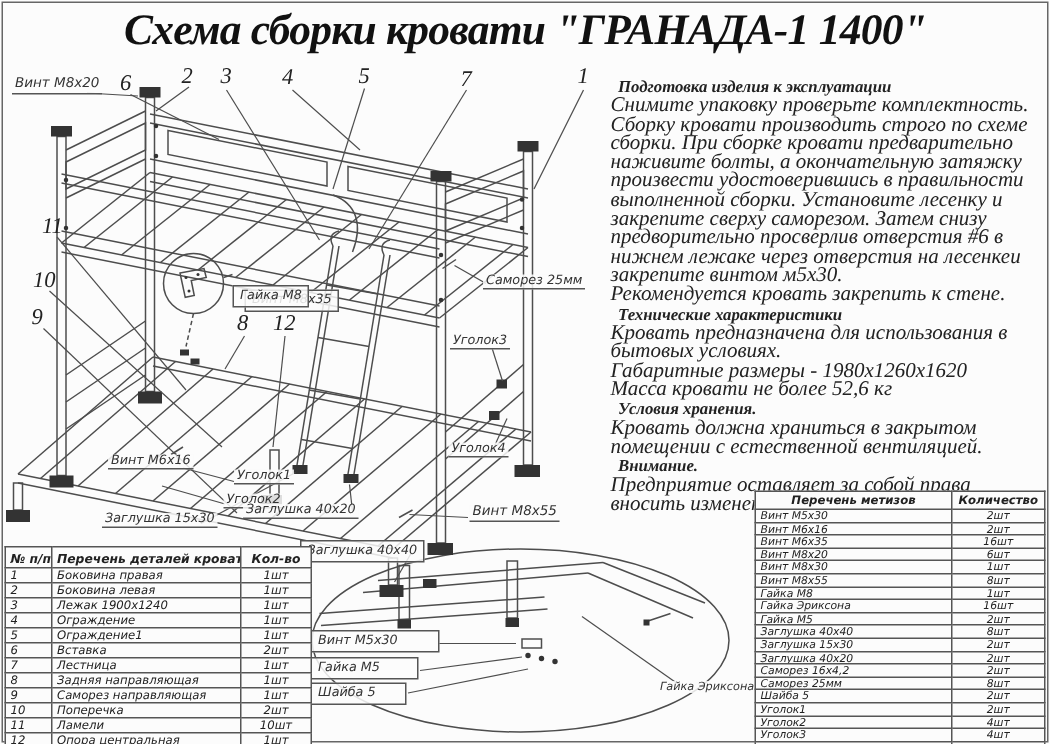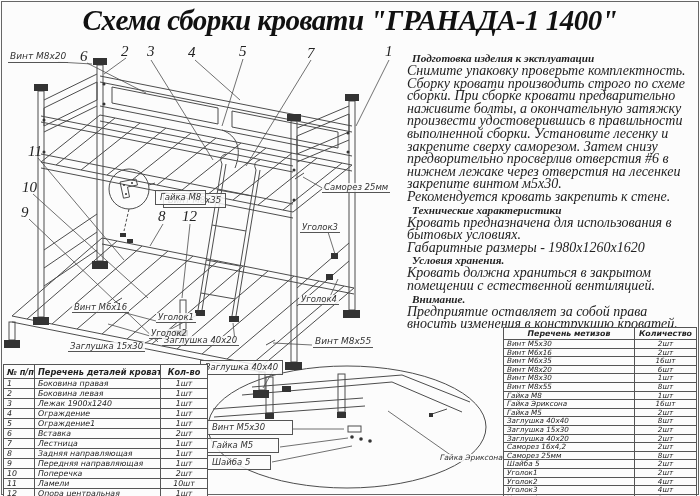--- a/index.html
+++ b/index.html
@@ -251,20 +251,21 @@
   <div class="lbl" style="left:438px;top:454px;font-size:7.5px;">Гайка Эриксона</div>
 
   <div class="instructions" id="instructions">
       <div class="ins-h">Подготовка изделия к эксплуатации</div>
       <div class="ins-p">Снимите упаковку проверьте комплектность.</div>
       <div class="ins-p">Сборку кровати производить строго по схеме сборки. При сборке кровати  предварительно наживите  болты, а окончательную затяжку произвести удостоверившись в правильности выполненной сборки. Установите лесенку и закрепите сверху саморезом. Затем снизу предворительно просверлив отверстия #6 в нижнем лежаке через отверстия на лесенкеи закрепите винтом м5х30.</div>
       <div class="ins-p">Рекомендуется кровать закрепить к стене.</div>
       <div class="ins-h">Технические характеристики</div>
       <div class="ins-p">Кровать предназначена для использования в бытовых условиях.</div>
       <div class="ins-p">Габаритные размеры - 1980х1260х1620</div>
+      <div class="ins-p">Масса кровати не более 52,6 кг</div>
       <div class="ins-h">Условия хранения.</div>
       <div class="ins-p">Кровать должна храниться в закрытом помещении с естественной вентиляцией.</div>
       <div class="ins-h">Внимание.</div>
       <div class="ins-p">Предприятие оставляет за собой права вносить изменения в конструкцию кроватей.</div>
     </div>
 
   <table class="doc parts">
     <thead>
       <tr>
         <th class="col-num" style="width:24px;">№ п/п</th>
@@ -308,21 +309,21 @@
           <td>Лестница</td>
           <td class="col-qty">1шт</td>
         </tr>
         <tr>
           <td class="col-num">8</td>
           <td>Задняя направляющая</td>
           <td class="col-qty">1шт</td>
         </tr>
         <tr>
           <td class="col-num">9</td>
-          <td>Передняя направляющая</td>
+          <td>Саморез направляющая</td>
           <td class="col-qty">1шт</td>
         </tr>
         <tr>
           <td class="col-num">10</td>
           <td>Поперечка</td>
           <td class="col-qty">2шт</td>
         </tr>
         <tr>
           <td class="col-num">11</td>
           <td>Ламели</td>

